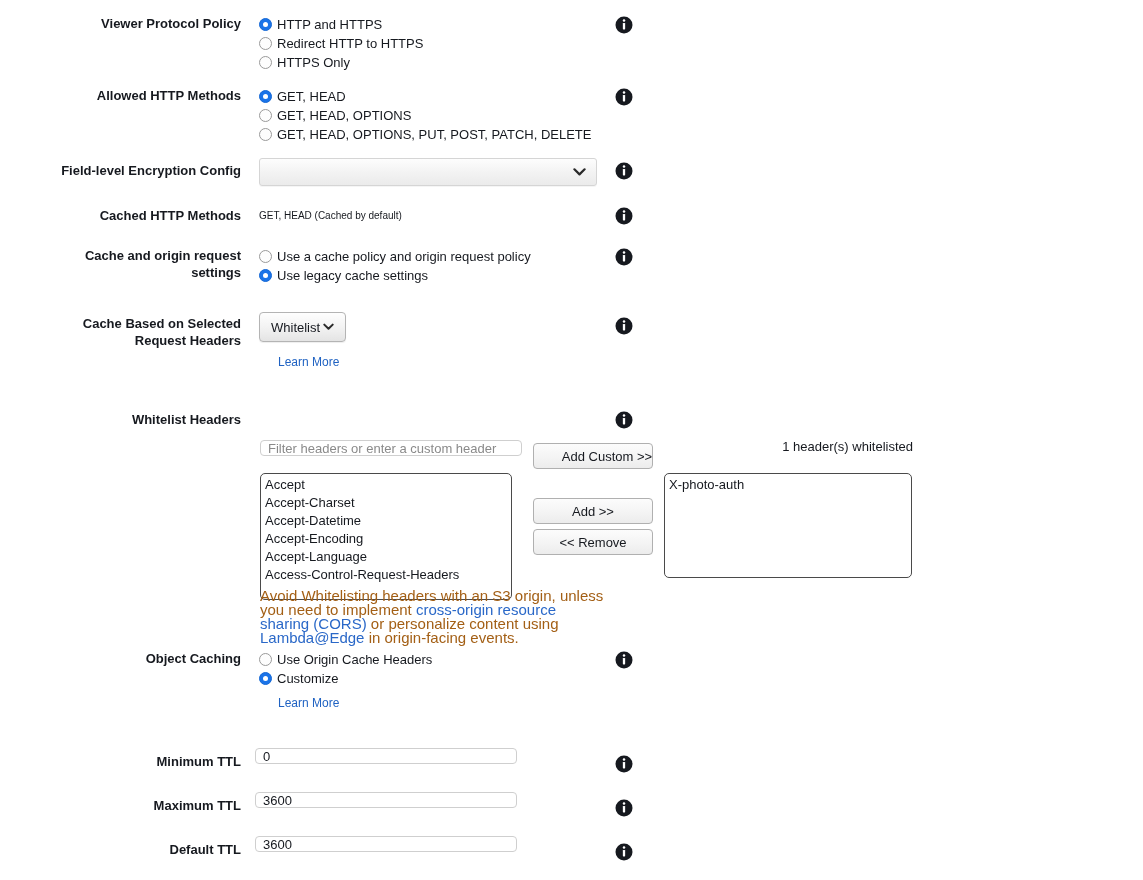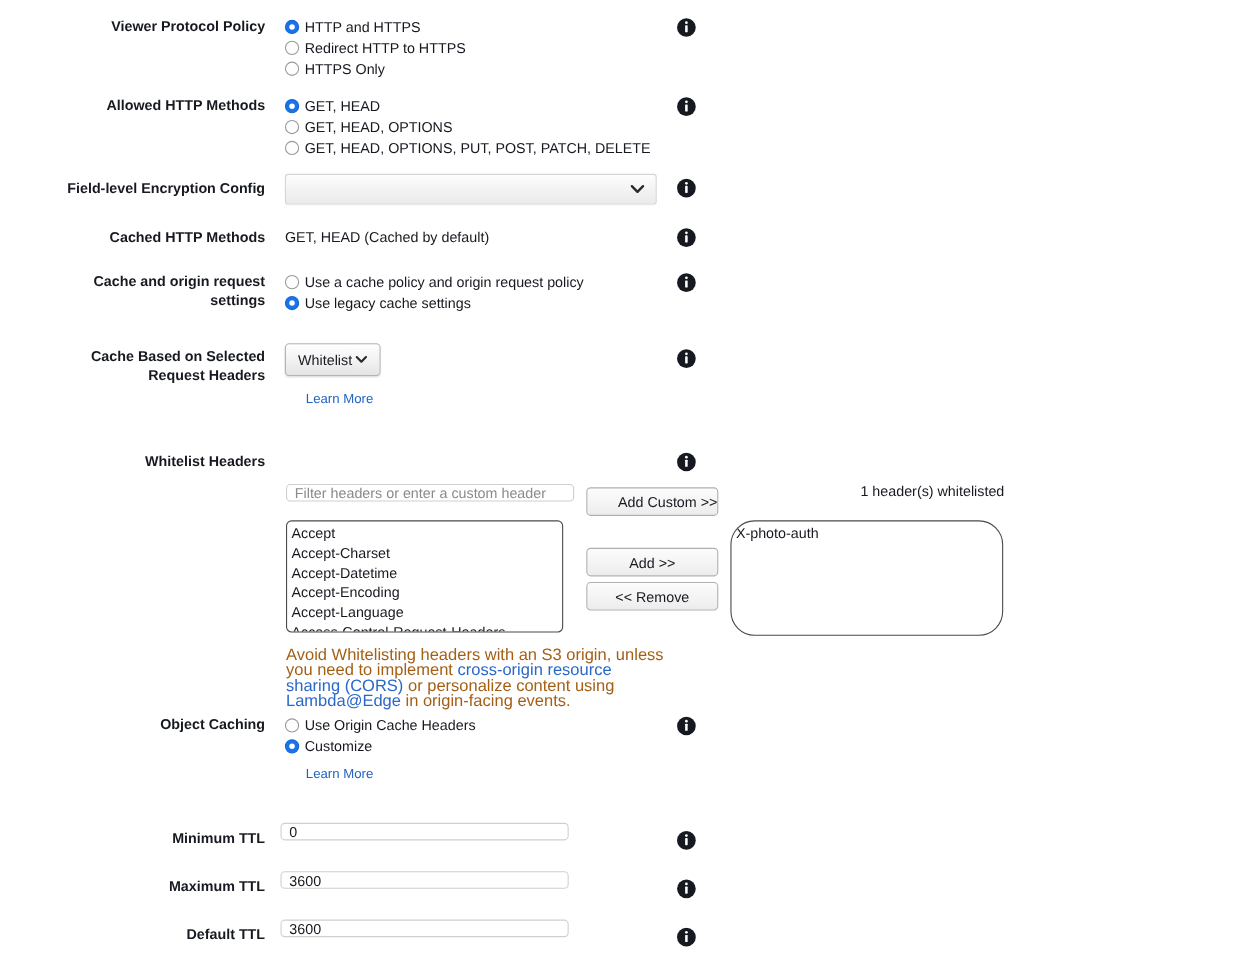--- a/index.html
+++ b/index.html
@@ -74,21 +74,21 @@
     border-radius: 50%;
     background: #ffffff;
   }
   .radio-lbl {
     font-size: 13px;
     color: #16191f;
     line-height: 17px;
   }
 
   
-  .static-val { font-size: 13px; color: #16191f; line-height: 17px; }
+  .static-val { font-size: 10px; color: #16191f; line-height: 17px; }
 
   
   .select {
     width: 338px; height: 28px;
     border: 1px solid #d5d5d5;
     border-radius: 3px;
     background: linear-gradient(to bottom, #fdfdfd 0%, #f2f2f2 55%, #ebebeb 100%);
     position: relative;
     box-shadow: 0 1px 0 rgba(0,0,0,0.04);
   }
@@ -336,33 +336,33 @@
         </svg>
     </div>
   </div>
 
   <input class="tinput" type="text" style="position: absolute; left: 260px; top: 440px; width: 262px;" placeholder="Filter headers or enter a custom header">
 
   <div class="btn" style="position:absolute;left:533px;top:443px;width:120px;padding-left:28px;">Add Custom &gt;&gt;</div>
 
   <div class="count-txt" style="position:absolute;left:663px;top:439px;">1 header(s) whitelisted</div>
 
-  <div class="listbox" style="position:absolute;left:260px;top:473px;width:252px;height:102px;">
+  <div class="listbox" style="position:absolute;left:260px;top:473px;width:252px;height:127px;">
     <div class="opt">Accept</div>
     <div class="opt">Accept-Charset</div>
     <div class="opt">Accept-Datetime</div>
     <div class="opt">Accept-Encoding</div>
     <div class="opt">Accept-Language</div>
     <div class="opt">Access-Control-Request-Headers</div>
   </div>
 
   <div class="btn" style="position:absolute;left:533px;top:498px;width:120px;">Add &gt;&gt;</div>
   <div class="btn" style="position:absolute;left:533px;top:529px;width:120px;">&lt;&lt; Remove</div>
 
-  <div class="listbox" style="position:absolute;left:664px;top:473px;width:248px;height:105px;border-radius:22px;">
+  <div class="listbox" style="position:absolute;left:664px;top:473px;width:248px;height:105px;">
     <div class="opt">X-photo-auth</div>
   </div>
 
   <div class="warn" style="position:absolute;left:260px;top:589px;">
     <span>Avoid Whitelisting headers with an S3 origin, unless you need to implement </span><a>cross-origin resource sharing (CORS)</a><span> or personalize content using </span><a>Lambda@Edge</a><span> in origin-facing events.</span>
   </div>
 
   <div class="row" style="top:650px;">
     <div class="lbl">Object Caching</div>
     <div class="ctrl" style="top:0;">

